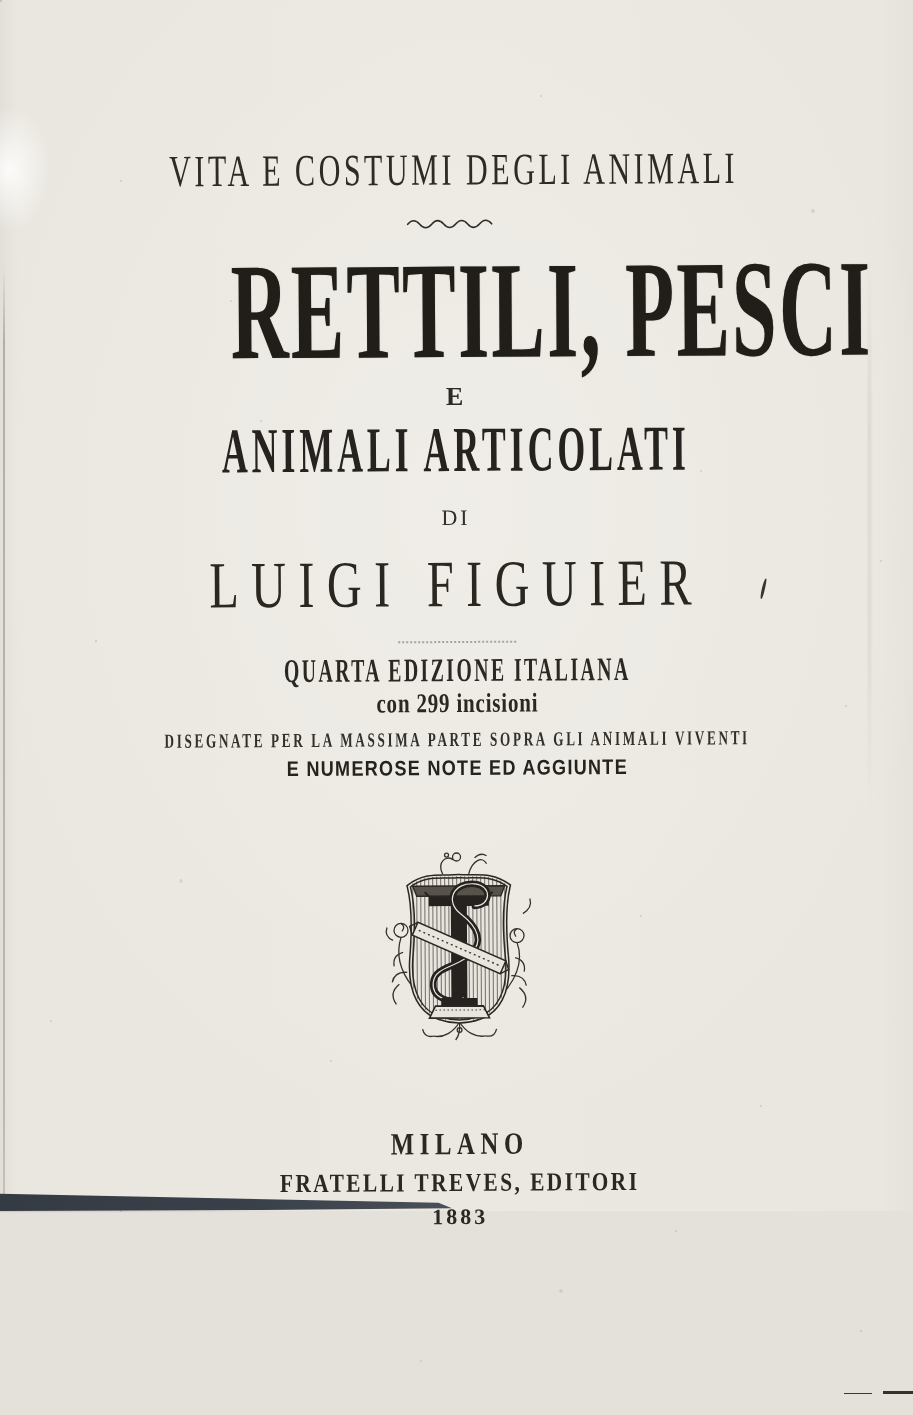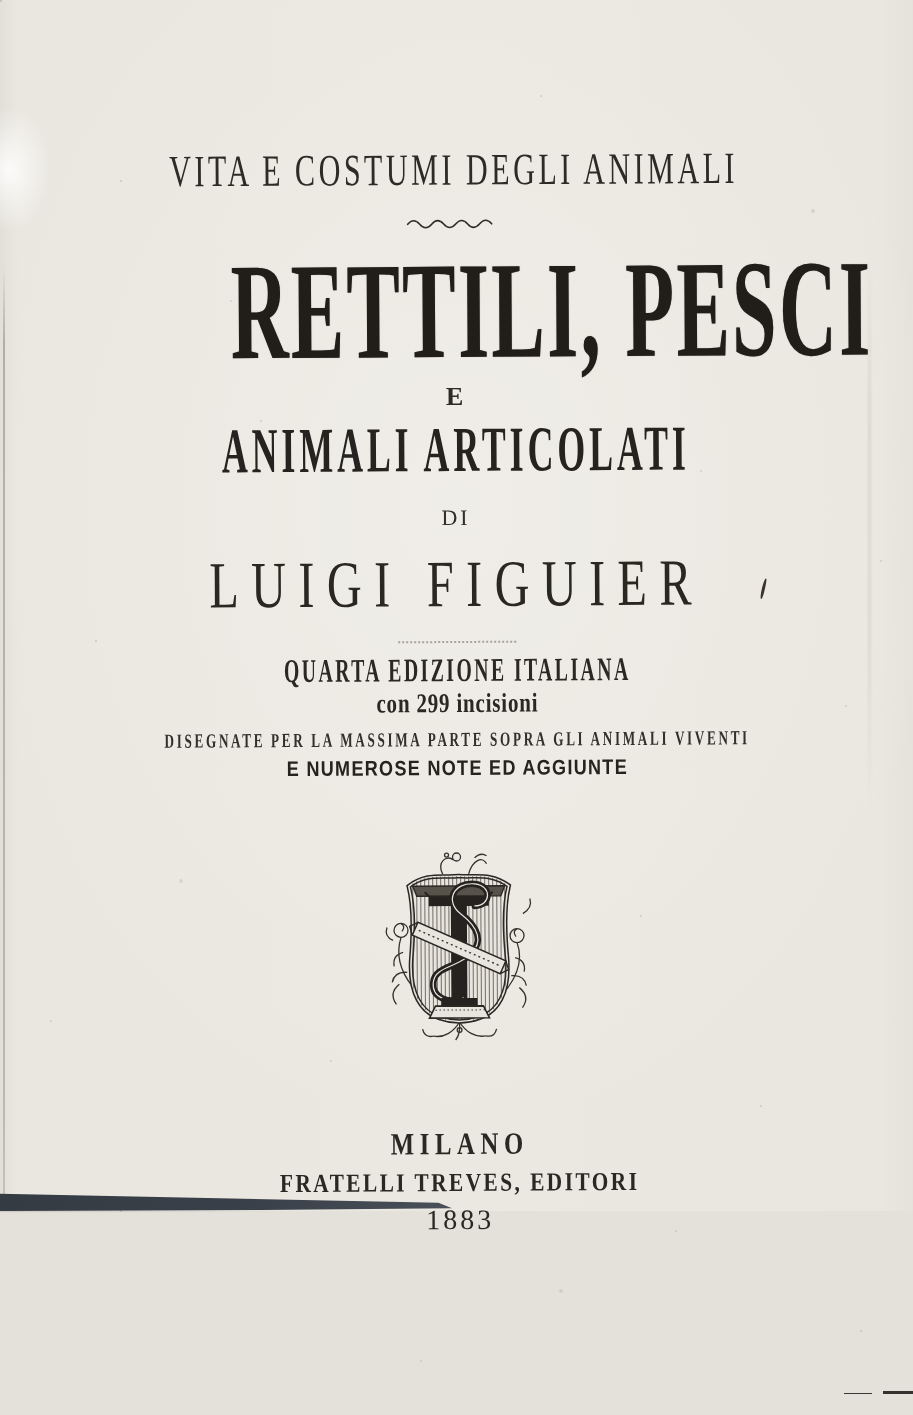--- a/index.html
+++ b/index.html
@@ -59,21 +59,21 @@
     font-size:20px;font-weight:600;letter-spacing:4px;color:#32302b;
     transform:scaleX(.66);
   }
   .notes{
     font-family:"Liberation Sans","DejaVu Sans",sans-serif;
     font-size:21px;font-weight:700;letter-spacing:1.5px;color:#26231f;
     transform:scaleX(.86);
   }
   .city{font-size:31px;font-weight:600;letter-spacing:7px;color:#2b2722;transform:scaleX(.80);}
   .publisher{font-size:26px;font-weight:600;letter-spacing:3px;color:#2b2722;transform:scaleX(.82);}
-  .year{font-size:28px;font-weight:400;letter-spacing:3px;color:#2b2722;text-align:center;}
+  .year{font-size:22px;font-weight:700;letter-spacing:3px;color:#2b2722;text-align:center;}
 
   .squiggle{vertical-align:top;}
   .emblem-svg{display:inline-block;}
 
   
   .left-edge{
     position:absolute;left:3px;top:268px;bottom:0;width:2px;
     background:linear-gradient(to bottom,rgba(110,106,98,0),rgba(108,104,96,.42) 8%,rgba(108,104,96,.34) 88%,rgba(80,78,72,.2));
     filter:blur(.4px);
   }

